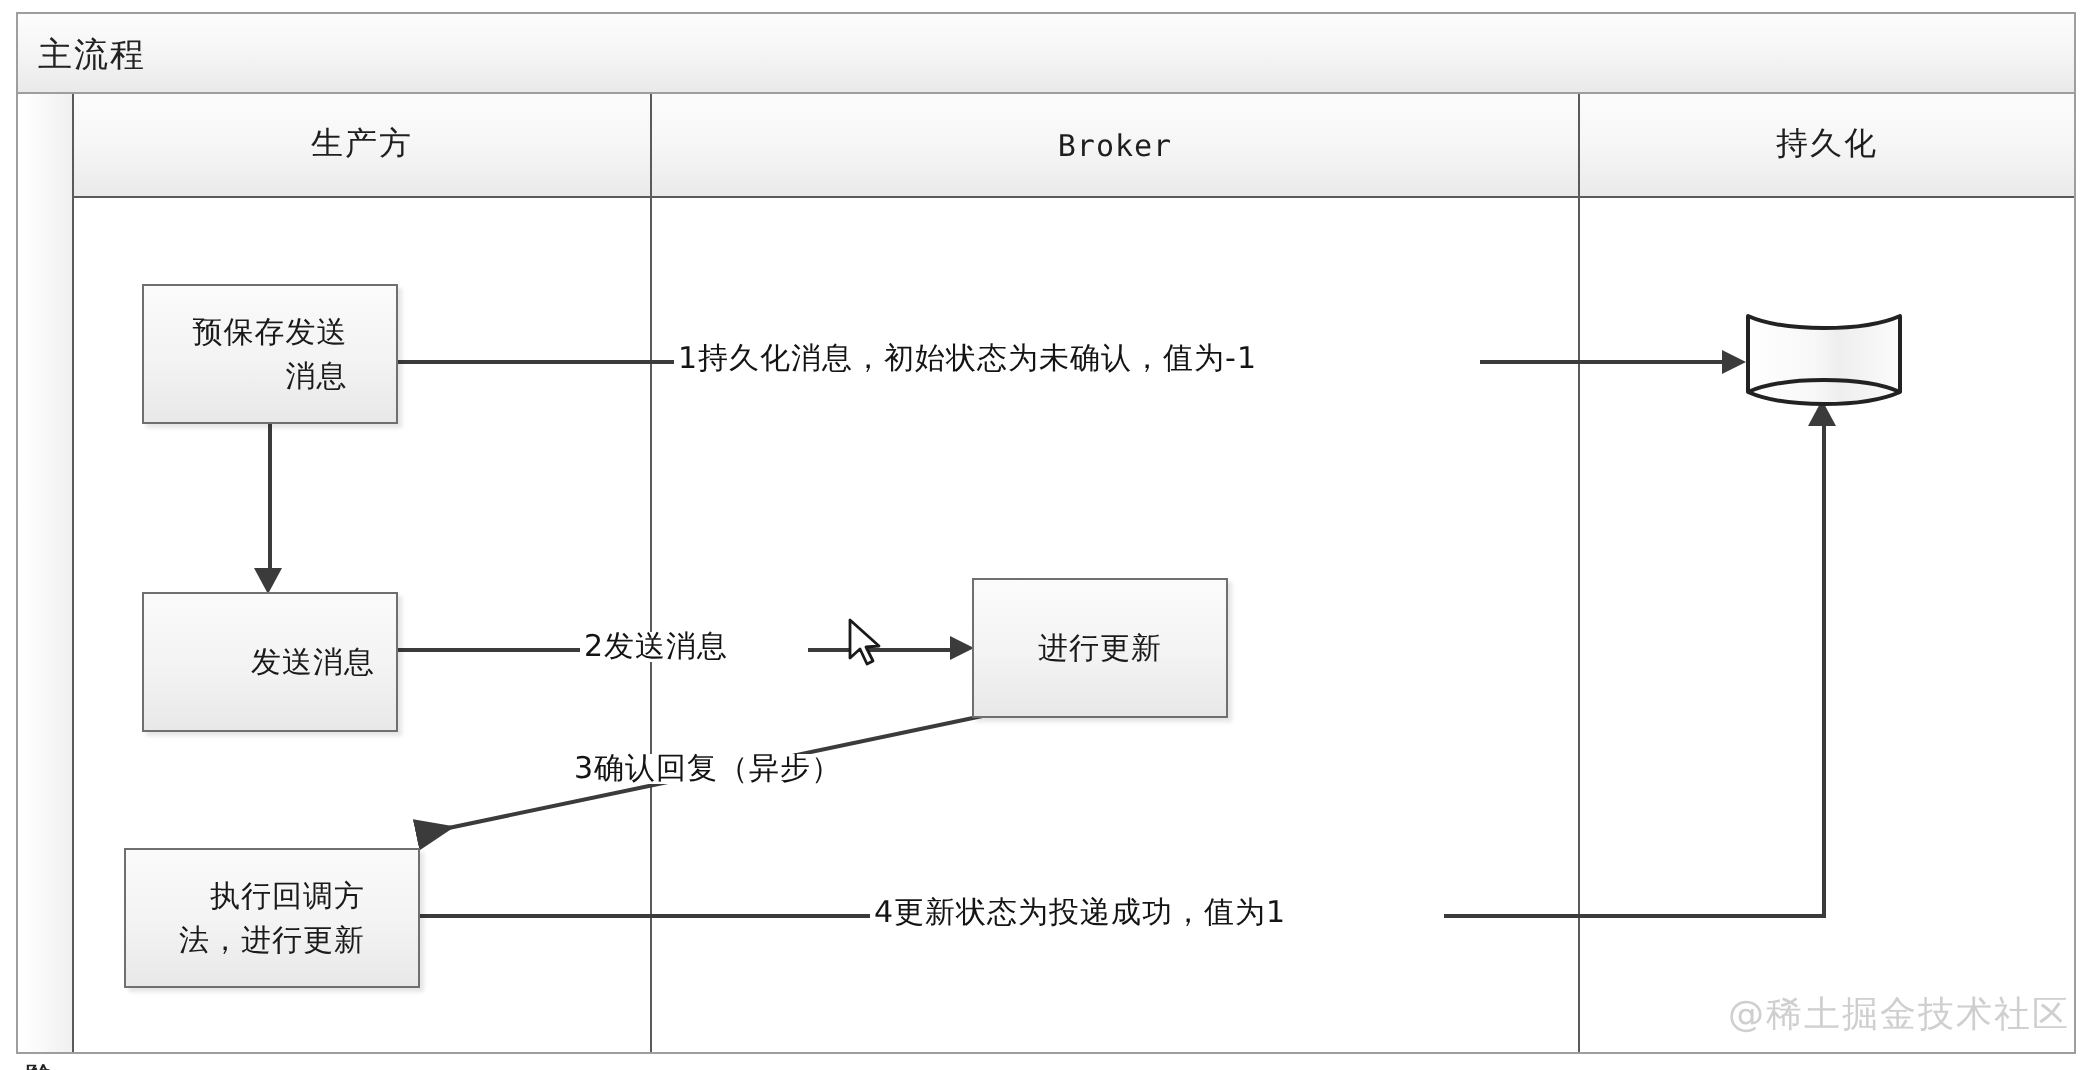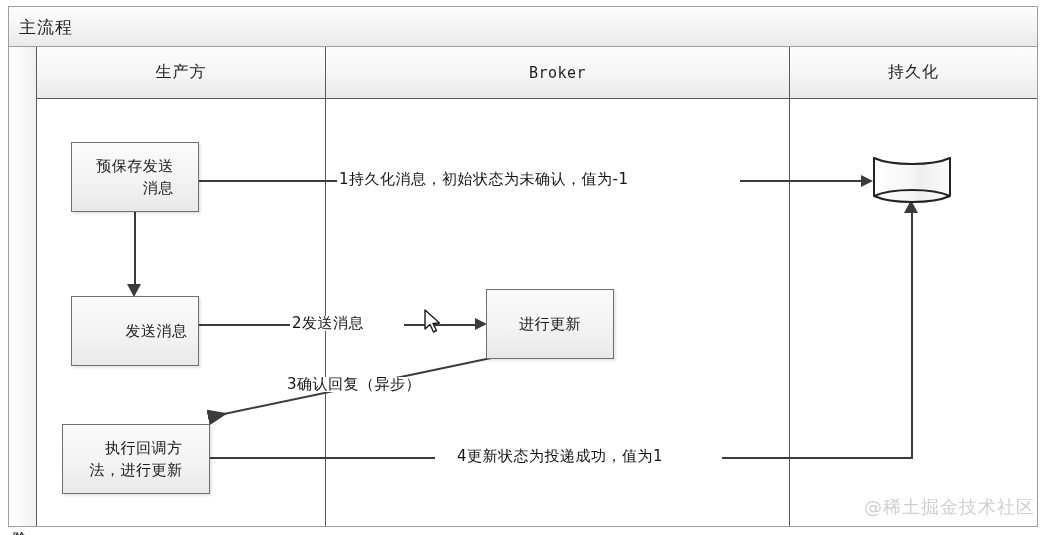--- a/index.html
+++ b/index.html
@@ -156,21 +156,21 @@
     font-family:"DejaVu Sans","Liberation Sans",sans-serif;
     letter-spacing:0.5px;
     white-space:nowrap;
     background:#ffffff;
     padding:0 2px;
     line-height:1;
   }
   .el1{left:337px;top:172px;}
   .el3{left:290px;top:316px;}
   .el4{left:253px;top:377px;margin-left:32px;}
-  .el5{left:435px;top:449px;margin-left:20px;}
+  .el5{left:435px;top:449px;}
 
   
   .watermark{
     position:absolute;left:864px;top:495px;
     font-size:18px;color:#cfcfcf;
     font-family:"DejaVu Sans","Liberation Sans",sans-serif;
     letter-spacing:1px;
     white-space:nowrap;
   }
 

